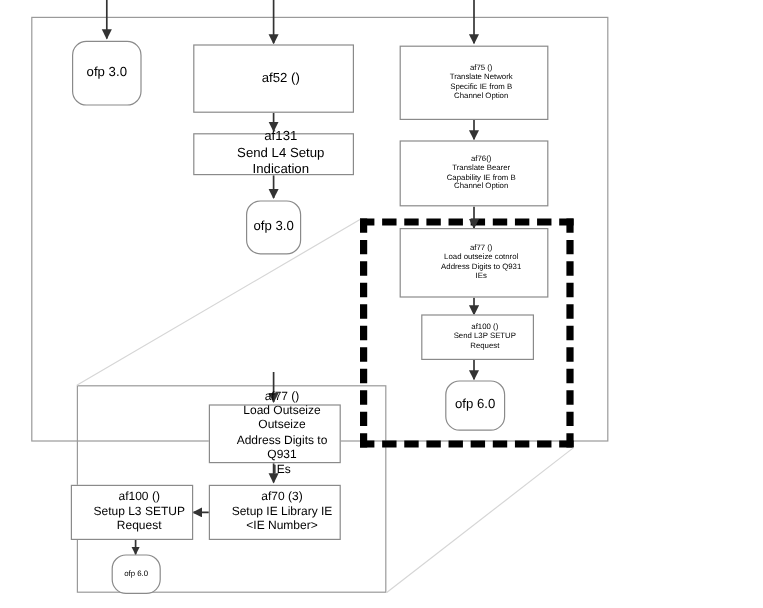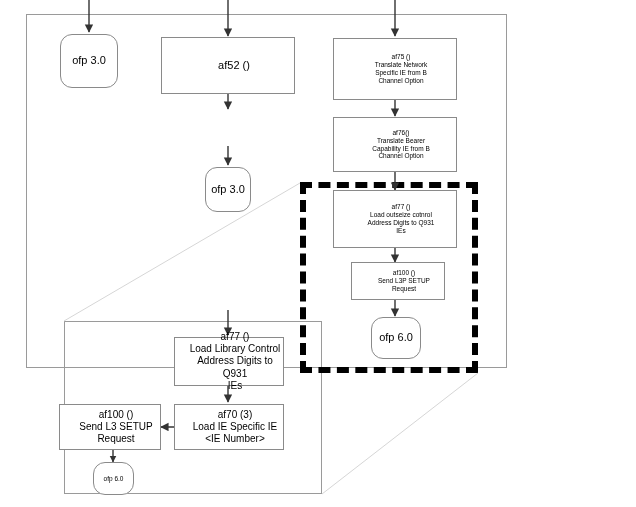--- a/index.html
+++ b/index.html
@@ -124,20 +124,26 @@
       <span>ofp 3.0</span>
     </div>
   </div>
 
   <div class="node proc f-11" style="left:161px; top:37px; width:134px; height:57px;">
     <div class="lines">
       <span>af52 ()</span>
     </div>
   </div>
 
+  <div class="node proc f-11" style="left:161px; top:111px; width:134px; height:35px;">
+    <div class="lines">
+      <span>af131</span>
+      <span>Send L4 Setup Indication</span>
+    </div>
+  </div>
 
   <div class="node term f-11" style="left:205px; top:167px; width:46px; height:45px;">
     <div class="lines">
       <span>ofp 3.0</span>
     </div>
   </div>
 
   <div class="node proc f-7" style="left:333px; top:38px; width:124px; height:62px;">
     <div class="lines">
       <span>af75 ()</span>
@@ -175,38 +181,38 @@
 
   <div class="node term f-11" style="left:371px; top:317px; width:50px; height:42px;">
     <div class="lines">
       <span>ofp 6.0</span>
     </div>
   </div>
 
   <div class="node proc f-10" style="left:174px; top:337px; width:110px; height:49px;">
     <div class="lines">
       <span>af77 ()</span>
-      <span>Load Library Control</span>
+      <span>Load Outseize Outseize</span>
       <span>Address Digits to Q931</span>
       <span>IEs</span>
     </div>
   </div>
 
   <div class="node proc f-10" style="left:174px; top:404px; width:110px; height:46px;text-align:center;">
     <div class="lines">
       <span>af70 (3)</span>
-      <span>Load IE Specific IE</span>
+      <span>Setup IE Library IE</span>
       <span>&lt;IE Number&gt;</span>
     </div>
   </div>
 
   <div class="node proc f-10" style="left:59px; top:404px; width:102px; height:46px;">
     <div class="lines">
       <span>af100 ()</span>
-      <span>Send L3 SETUP</span>
+      <span>Setup L3 SETUP</span>
       <span>Request</span>
     </div>
   </div>
 
   <div class="node term f-7" style="left:93px; top:462px; width:41px; height:33px;">
     <div class="lines">
       <span>ofp 6.0</span>
     </div>
   </div>
 

